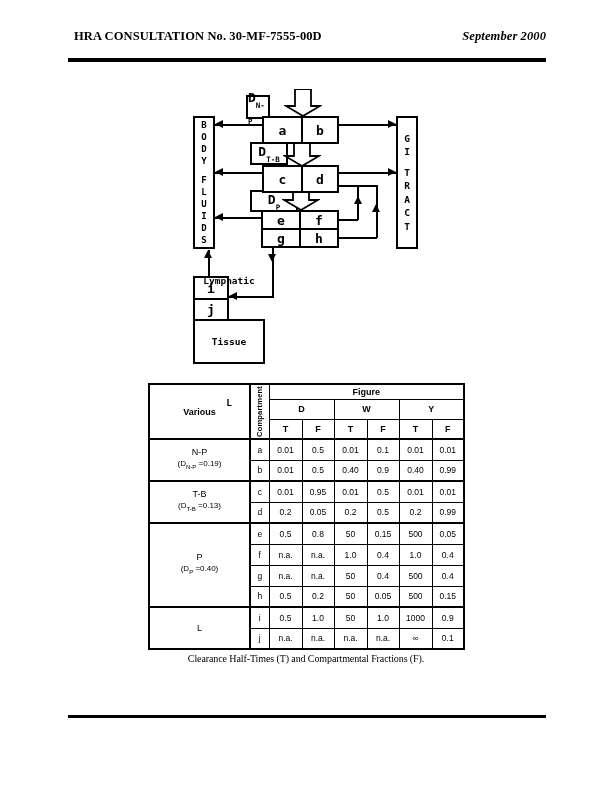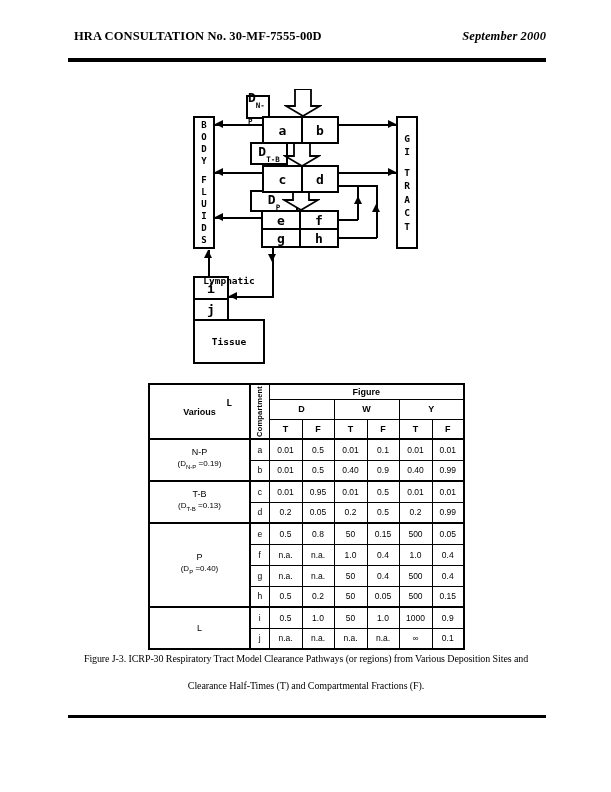--- a/index.html
+++ b/index.html
@@ -308,19 +308,18 @@
             <td>n.a.</td>
             <td>n.a.</td>
             <td>∞</td>
             <td>0.1</td>
           </tr>
         </tbody>
     </table>
   </div>
 
   <div class="abs caption" style="left:56px;top:645px;width:500px;">
-    <div>Figure J-3.  ICRP-30 Respiratory Tract Model Clearance Pathways (or regions) from Various Deposition Sites and</div>
     <div>Clearance Half-Times (T) and Compartmental Fractions (F).</div>
   </div>
 
   <div class="abs rule" style="left:68px;top:715px;width:478px;height:3px;"></div>
 
 </div>
 
 </body></html>

